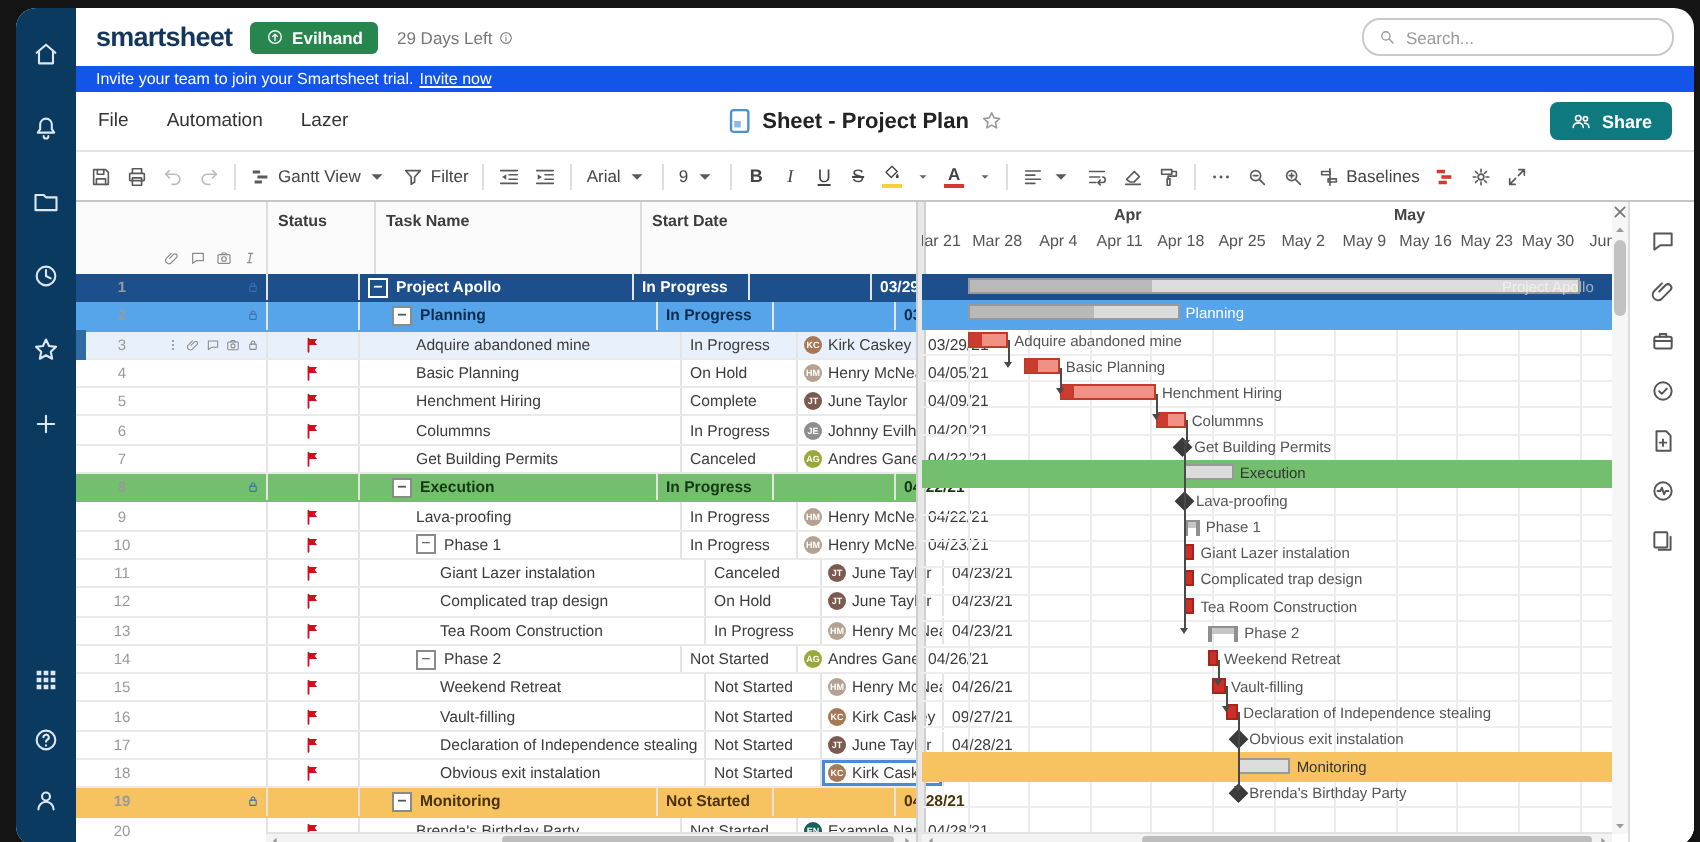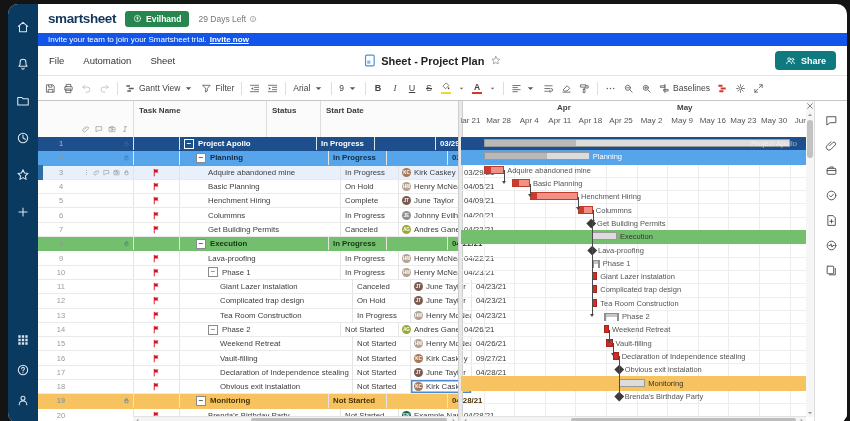--- a/index.html
+++ b/index.html
@@ -27,21 +27,21 @@
   .upgrade .ic{width:9px;height:9px}
   .daysleft{color:#777;font-size:8.5px;display:flex;align-items:center;gap:3px}
   .daysleft .ic{width:8px;height:8px;color:#888}
   .search{margin-left:auto;width:140px;height:17px;border:1px solid #c9c9c9;border-radius:9px;
           display:flex;align-items:center;gap:5px;padding:0 7px;color:#999;font-size:8.5px}
   .search .ic{width:9px;height:9px;color:#999}
 
   
   .banner{height:13px;background:#1355e9;color:#fff;font-size:8px;display:flex;
           align-items:center;padding-left:10px;gap:3px;flex:none}
-  .banner .lnk{font-weight:bold;text-decoration:underline;cursor:pointer}
+  .banner .lnk{font-weight:normal;text-decoration:underline;cursor:pointer}
 
   
   .menubar{height:29px;display:flex;align-items:center;padding:0 11px;position:relative;
            font-size:9.5px;color:#333;flex:none}
   .menubar .mi{margin-right:19px;cursor:pointer}
   .sheettitle{position:absolute;left:48.8%;transform:translateX(-50%);display:flex;
               align-items:center;gap:6px;font-size:11px;font-weight:bold;color:#222}
   .sheettitle .doc{width:11px;height:13px}
   .sheettitle .fav{width:11px;height:11px;color:#9a9a9a;cursor:pointer}
   .sharebtn{margin-left:auto;background:#0e7a80;color:#fff;font-size:9px;font-weight:bold;
@@ -212,31 +212,40 @@
       </span>
       <span class="daysleft">
         <span>29 Days Left</span>
         <span class="ic">
             <svg viewBox="0 0 24 24" fill="none" stroke="currentColor" stroke-width="1.8" stroke-linecap="round" stroke-linejoin="round">
               <circle cx="12" cy="12" r="8"></circle>
               <path d="M12 8.2v.4M12 11.4V16"></path>
             </svg>
           </span>
       </span>
+      <span class="search">
+        <span class="ic">
+            <svg viewBox="0 0 24 24" fill="none" stroke="currentColor" stroke-width="1.8" stroke-linecap="round" stroke-linejoin="round">
+              <circle cx="10.5" cy="10.5" r="5.5"></circle>
+              <path d="M14.8 14.8L20 20"></path>
+            </svg>
+          </span>
+        <span>Search...</span>
+      </span>
     </div>
 
     <div class="banner">
       <span>Invite your team to join your Smartsheet trial.</span>
       <span class="lnk">Invite now</span>
     </div>
 
     <div class="menubar">
       <span class="mi">File</span>
       <span class="mi">Automation</span>
-      <span class="mi">Sheet</span>
+      <span class="mi">Lazer</span>
       <span class="sheettitle">
         <span class="ic doc">
             <svg viewBox="0 0 20 24" fill="none">
               <rect x="2" y="2" width="16" height="20" rx="2.5" stroke="#4a90d9" stroke-width="2.2"></rect>
               <rect x="5" y="12" width="6" height="6" fill="#8ab9ea"></rect>
             </svg>
           </span>
         <span>Sheet - Project Plan</span>
         <span class="ic fav">
             <svg viewBox="0 0 24 24" fill="none" stroke="currentColor" stroke-width="1.8" stroke-linecap="round" stroke-linejoin="round">
@@ -496,25 +505,25 @@
                     <path d="M8 7l1.5-2.5h5L16 7"></path>
                   </svg>
                 </span>
               <span class="ic">
                   <svg viewBox="0 0 24 24" fill="none" stroke="currentColor" stroke-width="1.8" stroke-linecap="round" stroke-linejoin="round">
                     <path d="M10 5h6M8 19h6M13.5 5l-3 14"></path>
                   </svg>
                 </span>
             </span>
           </div>
+          <div class="hcol" style="width:53px">
+              <span class="hlbl">Status</span>
+            </div>
           <div class="hcol" style="width:132px">
               <span class="hlbl">Task Name</span>
-            </div>
-          <div class="hcol" style="width:53px">
-              <span class="hlbl">Status</span>
             </div>
           <div class="hcol" style="width:38px;border-right:none">
               <span class="hlbl">Start Date</span>
             </div>
         </div>
         <div class="rows" id="rows">
             <div class="trow" style="background:#1d4f8c;color:#ffffff;border-bottom-color:#1d4f8c;font-weight:bold;">
     <div class="cell c-gut">
                 <span class="num">1</span>
                 <span class="gicons">
@@ -1015,21 +1024,21 @@
             </span>
           <span class="hthumb" style="left:118px;width:196px"></span>
         </div>
       </div>
 
       <div class="splitter"></div>
 
       <div class="gantt">
         <div class="gthdr" id="gthdr">
             <span class="gmonth" style="left:96px">Apr</span>
-            <span class="gmonth" style="left:216px">May</span>
+            <span class="gmonth" style="left:236px">May</span>
             <span class="gweek" style="left:-10px">Mar 21</span>
             <span class="gweek" style="left:20.6px">Mar 28</span>
             <span class="gweek" style="left:51.2px">Apr 4</span>
             <span class="gweek" style="left:81.80000000000001px">Apr 11</span>
             <span class="gweek" style="left:112.4px">Apr 18</span>
             <span class="gweek" style="left:143px">Apr 25</span>
             <span class="gweek" style="left:173.60000000000002px">May 2</span>
             <span class="gweek" style="left:204.20000000000002px">May 9</span>
             <span class="gweek" style="left:234.8px">May 16</span>
             <span class="gweek" style="left:265.40000000000003px">May 23</span>

